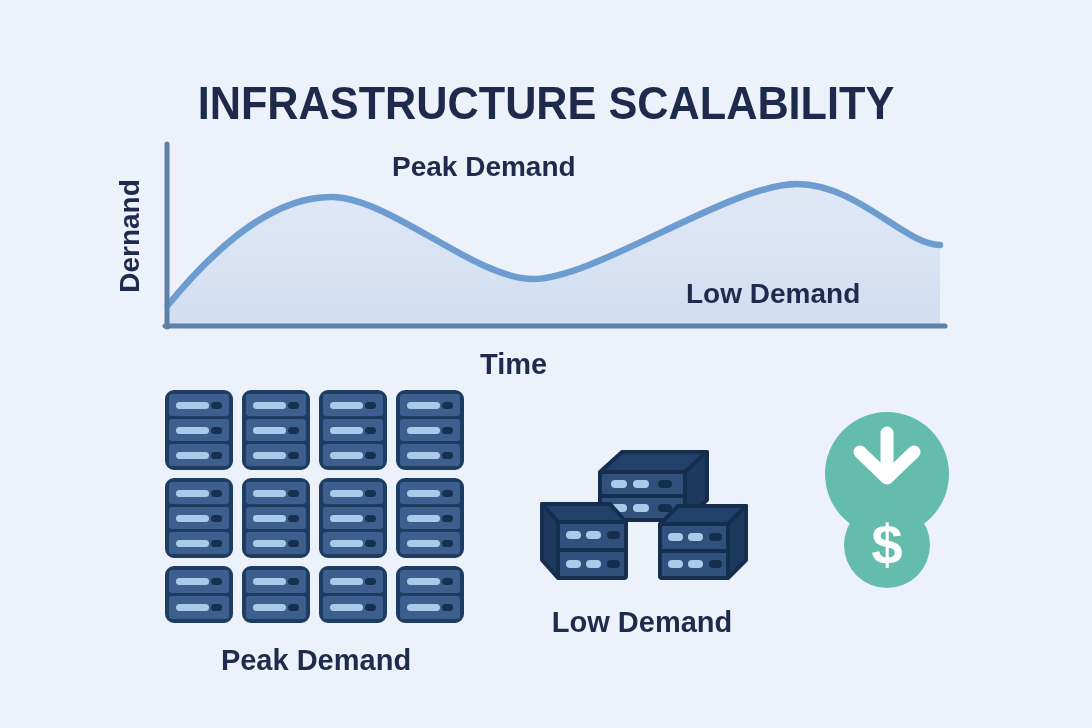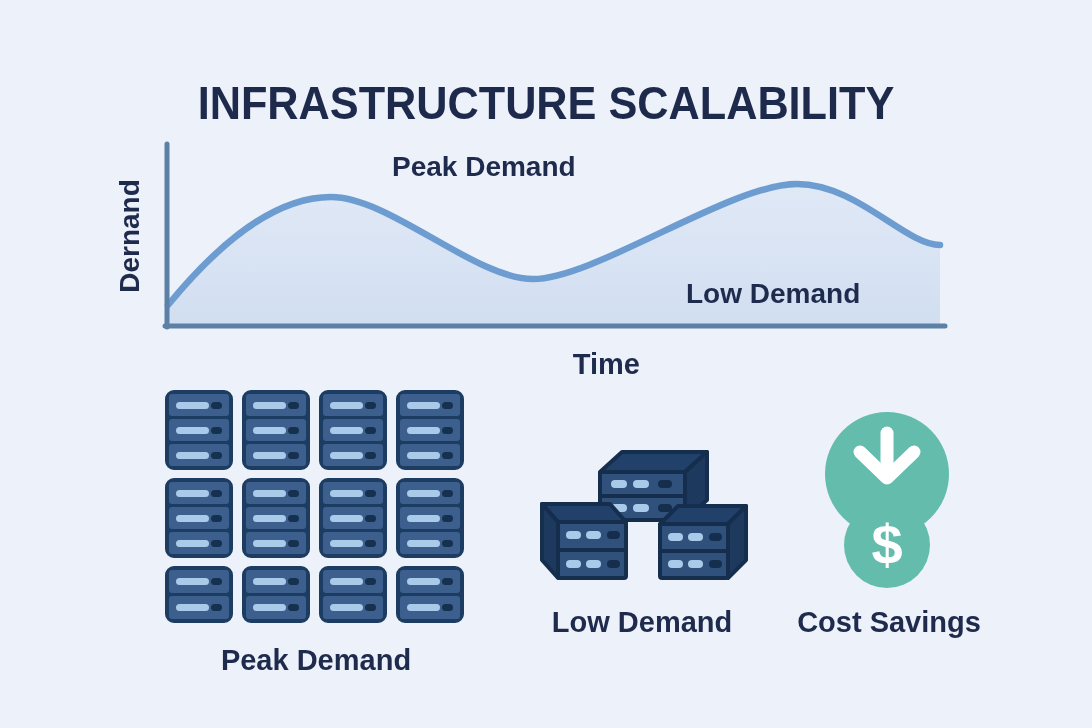--- a/index.html
+++ b/index.html
@@ -68,21 +68,21 @@
       </linearGradient>
     </defs>
     <path fill="url(#areaGrad)" stroke="none" d="M48,175 C85,130 145,67 211,67 C270,67 355,149 413,149 C475,149 610,54 677,54 C737,54 785,115 820,115 L820,197 L48,197 Z"></path>
     <path fill="none" stroke="#6d9cd1" stroke-width="6.5" stroke-linecap="round" d="M48,175 C85,130 145,67 211,67 C270,67 355,149 413,149 C475,149 610,54 677,54 C737,54 785,115 820,115"></path>
     <line x1="47" y1="14" x2="47" y2="197" stroke="#5d80a7" stroke-width="5" stroke-linecap="round"></line>
     <line x1="45" y1="196" x2="825" y2="196" stroke="#5d80a7" stroke-width="5" stroke-linecap="round"></line>
   </svg>
 
   <div class="label annot" style="left:392px;top:151px;">Peak Demand</div>
   <div class="label annot" style="left:686px;top:278px;">Low Demand</div>
-  <div class="label axis-label" style="left:480px;top:348px;width:160px;text-align:right;">Time</div>
+  <div class="label axis-label" style="left:480px;top:348px;width:160px;text-align:left;">Time</div>
   <div class="label y-label">Dernand</div>
 
   <div id="peak-grid">
       <div class="server-row">
         <div class="server tall">
           <div class="slot">
             <span class="bar light"></span>
             <span class="bar dark"></span>
           </div>
           <div class="slot">
@@ -291,15 +291,14 @@
 
   <svg id="savings-icon" width="140" height="180" viewBox="0 0 140 180">
     <circle cx="67" cy="63" r="62" fill="#63bcac"></circle>
     <circle cx="67" cy="134" r="43" fill="#63bcac"></circle>
     <g stroke="#ffffff" stroke-width="13" stroke-linecap="round" stroke-linejoin="round" fill="none">
       <path d="M67,22 L67,58"></path>
       <path d="M40,41 L67,67 L94,41"></path>
     </g>
     <text x="67" y="153" text-anchor="middle" fill="#ffffff" font-family="Liberation Sans, sans-serif" font-size="56" font-weight="bold">$</text>
   </svg>
-  <div class="label caption" style="left:789px;top:606px;width:200px;">Cost Savings</div>
 
 </div>
 
 </body></html>

